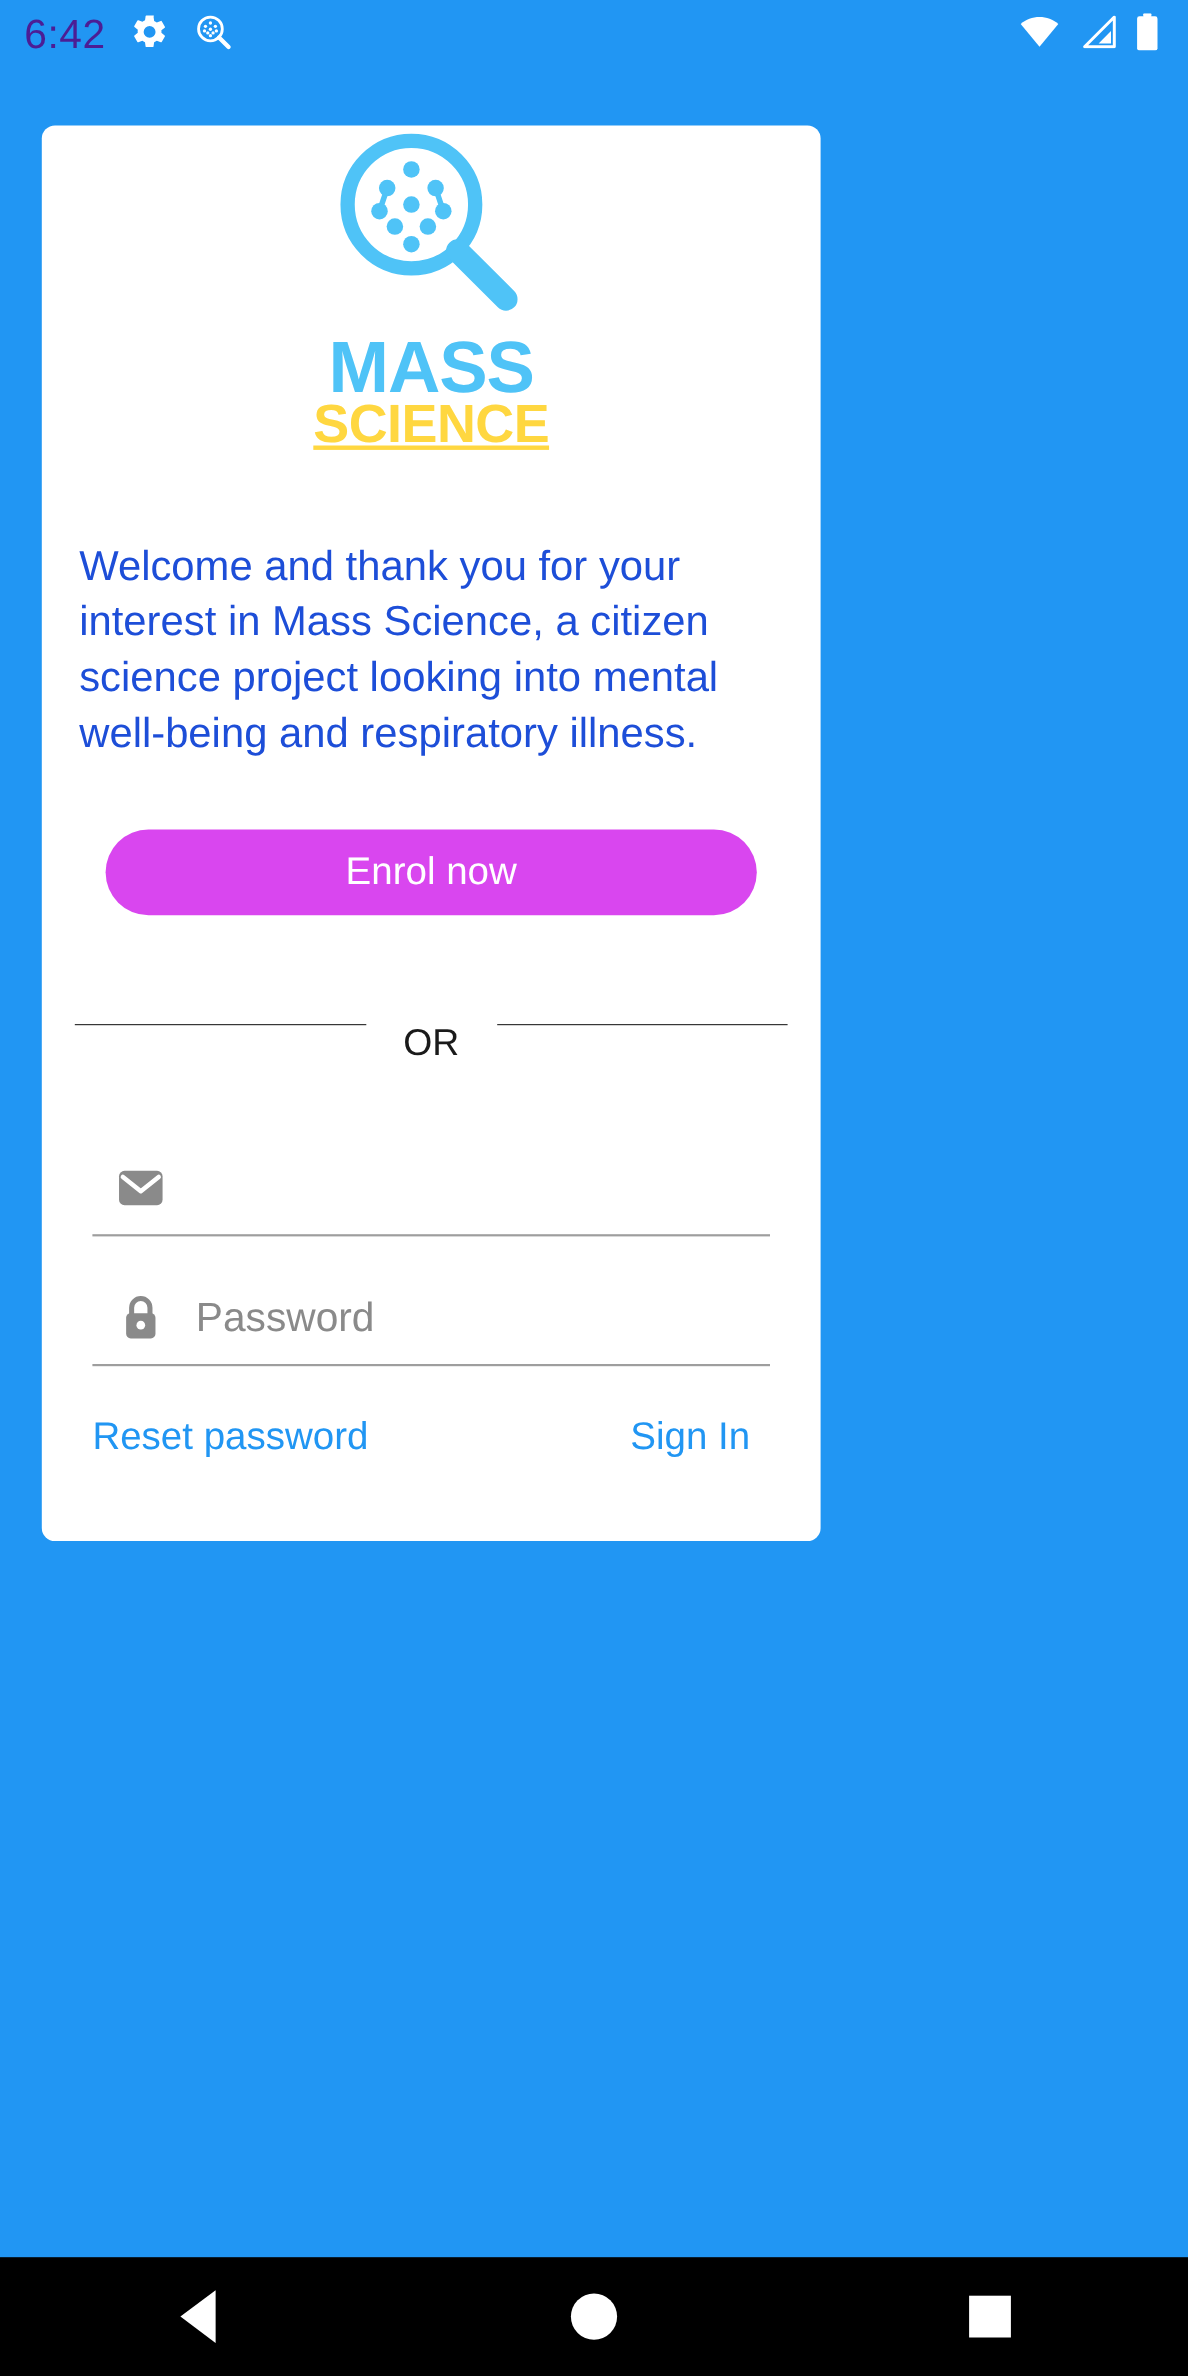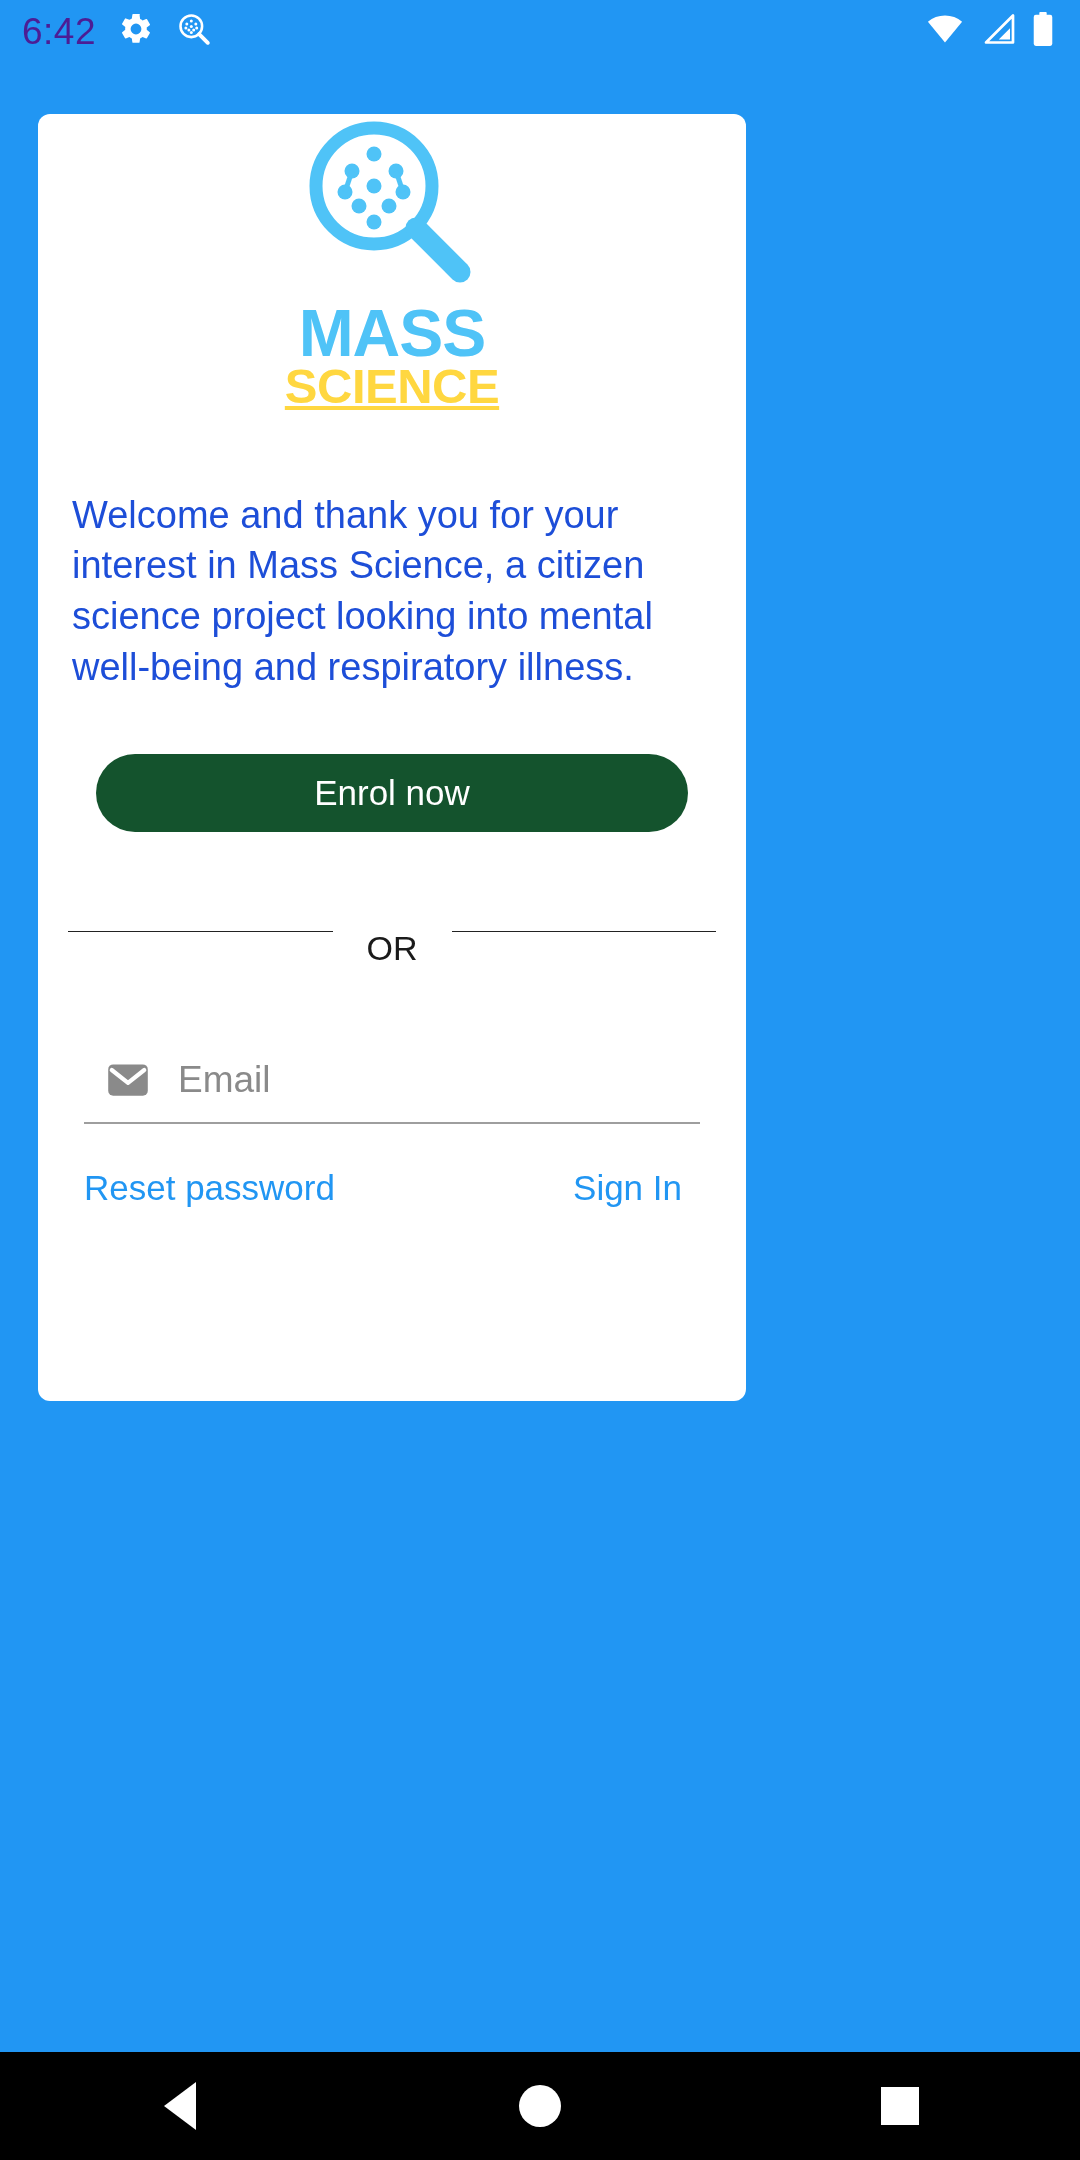--- a/index.html
+++ b/index.html
@@ -54,21 +54,21 @@
     text-align:left;
     font-size:38px;
     line-height:1.33;
     color:#1d4ed8;
   }
 
   
   .enrol-wrap { display:flex; justify-content:center; margin-top:62px; }
   .enrol-btn {
     width:592px; height:78px;
-    background:#14532d;
+    background:#d946ef;
     border:none; border-radius:39px;
     color:#ffffff;
     font-size:35px;
     font-family:"Liberation Sans", sans-serif;
     cursor:pointer;
   }
 
   
   .or-row {
     display:flex; align-items:center;
@@ -237,23 +237,32 @@
 
   <div class="fields">
 
     <div class="field">
       <span class="field-icon">
         <svg width="50" height="50" viewBox="0 0 24 24">
           <rect x="2.5" y="4.5" width="19" height="15" rx="2.4" fill="#8a8a8a"></rect>
           <path d="M4.2 7.2 L12 13.4 L19.8 7.2" fill="none" stroke="#ffffff" stroke-width="2" stroke-linecap="round" stroke-linejoin="round"></path>
         </svg>
       </span>
-      <input class="field-input" type="email" placeholder="Email" style="">
     </div>
 
+    <div class="field">
+      <span class="field-icon">
+        <svg width="50" height="50" viewBox="0 0 24 24">
+          <path d="M8 10.5 V7.6 a4 4 0 0 1 8 0 V10.5" fill="none" stroke="#8a8a8a" stroke-width="2.2"></path>
+          <rect x="5.6" y="10" width="12.8" height="11" rx="2" fill="#8a8a8a"></rect>
+          <circle cx="12" cy="15.2" r="1.9" fill="#ffffff"></circle>
+        </svg>
+      </span>
+      <input class="field-input" type="password" placeholder="Password" style="">
+    </div>
   </div>
 
   <div class="link-row">
     <a class="link">Reset password</a>
     <a class="link link-right">Sign In</a>
   </div>
 
 </div>
 
 <div class="navbar">

